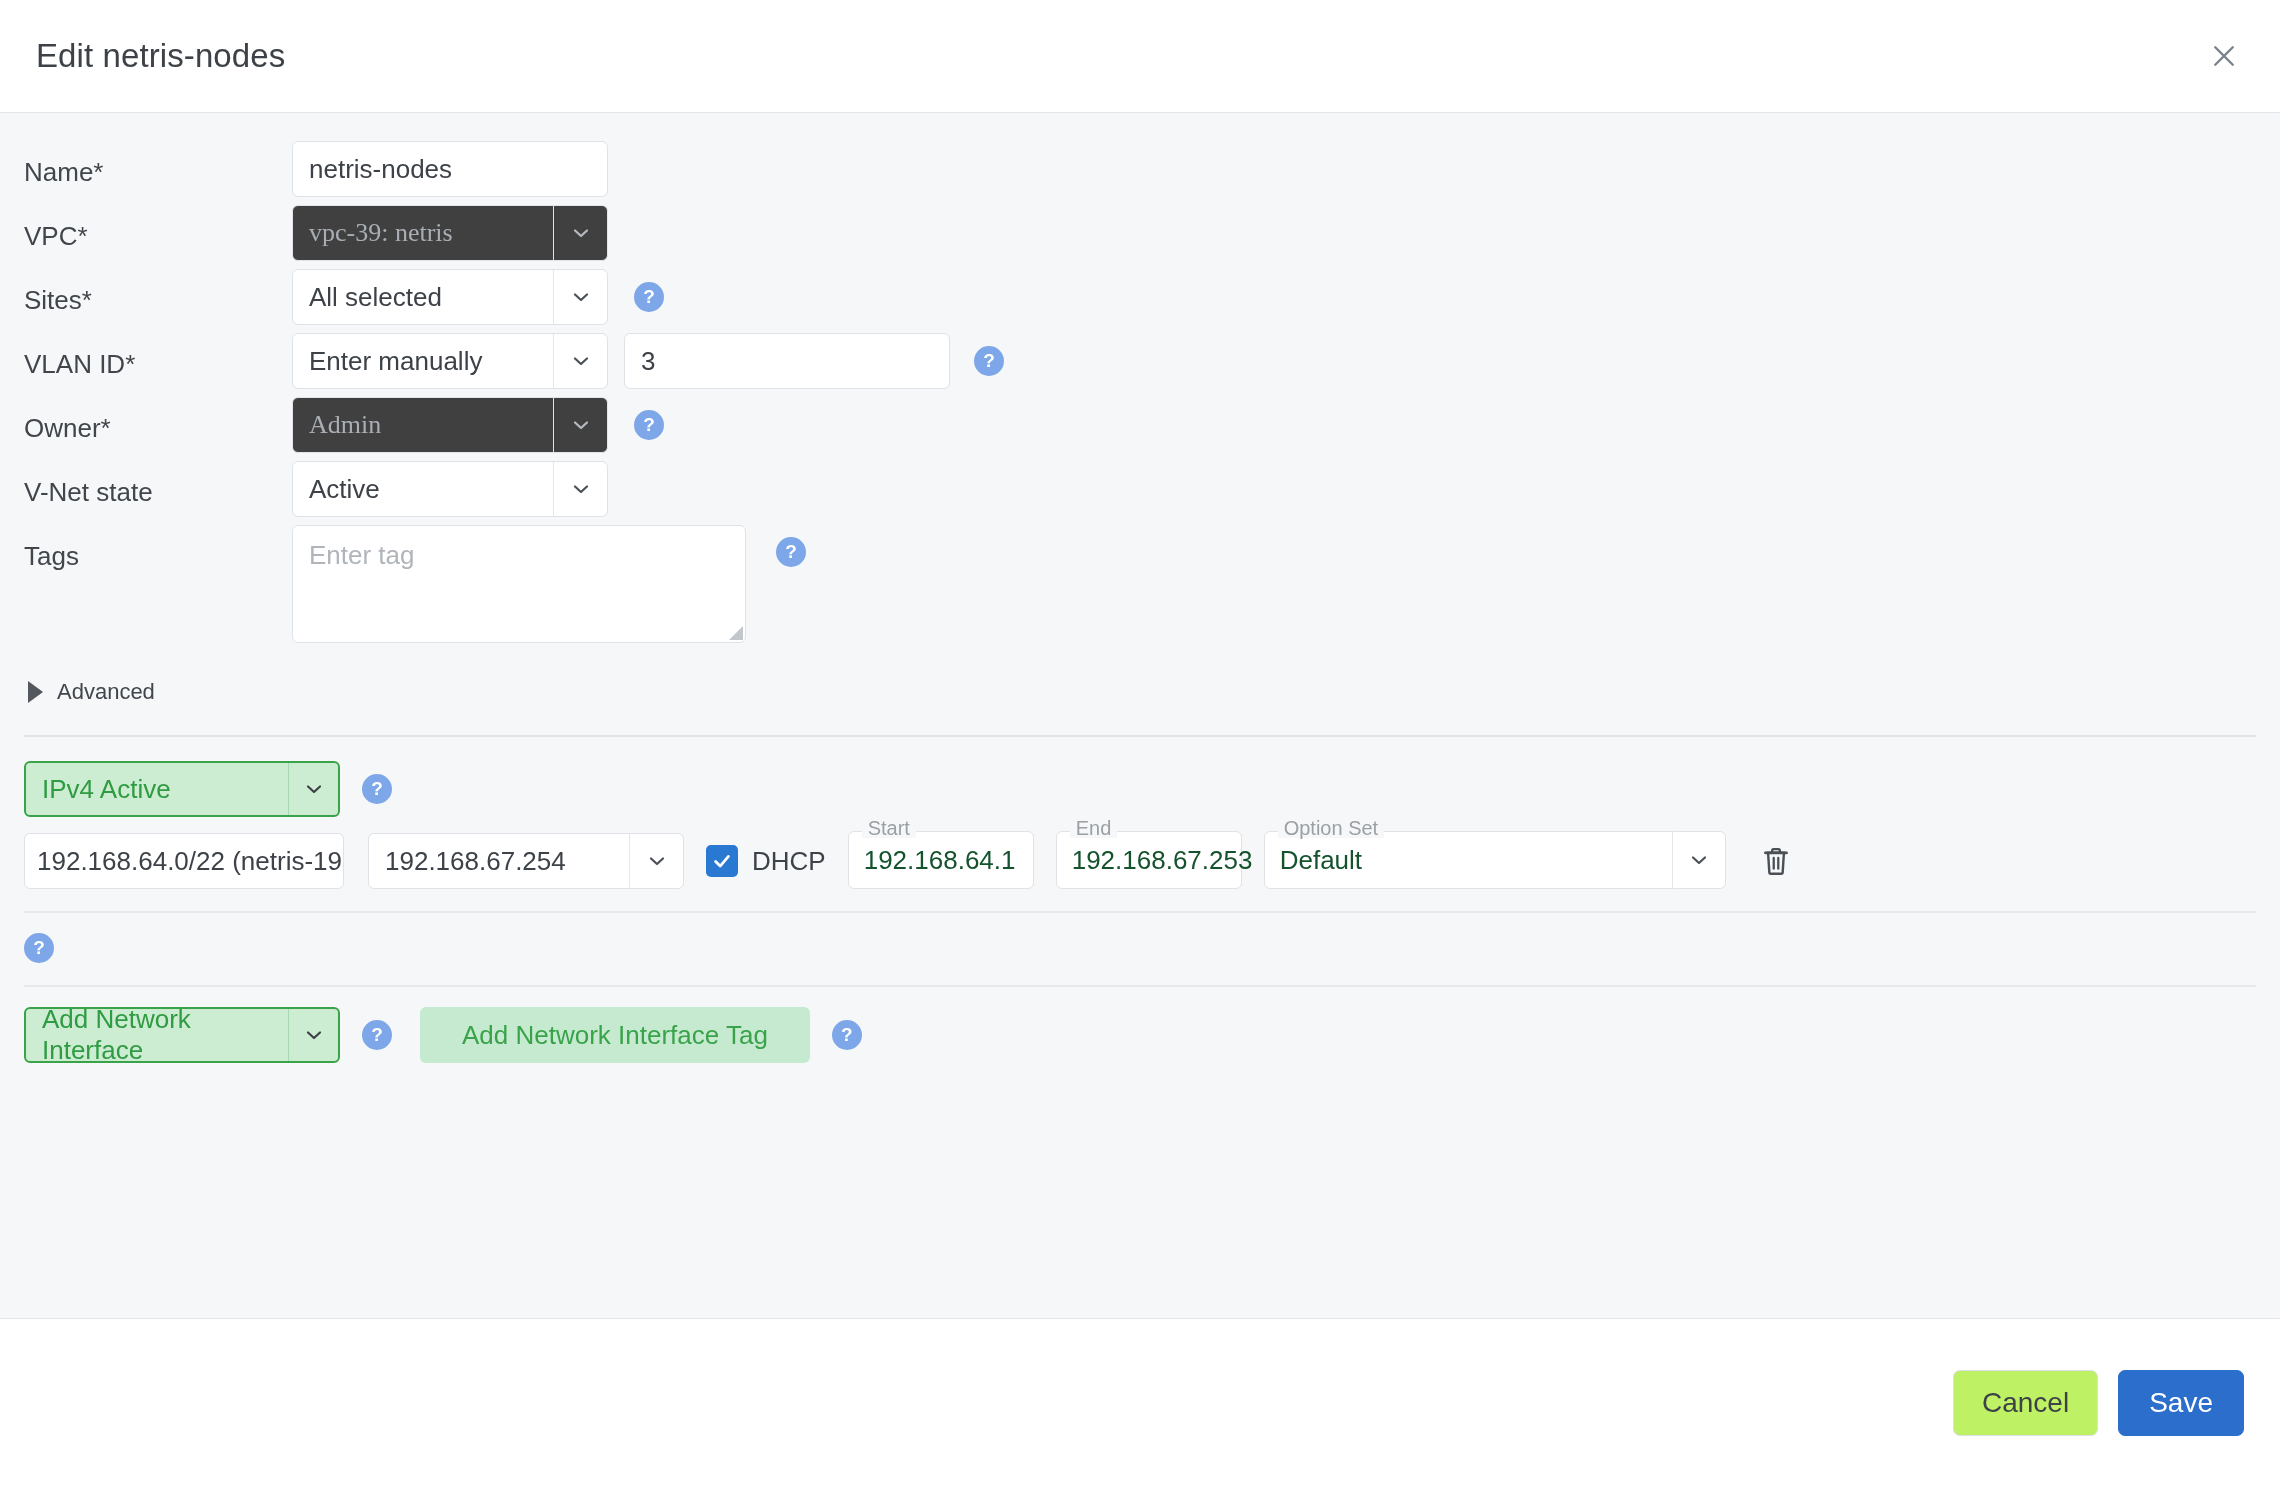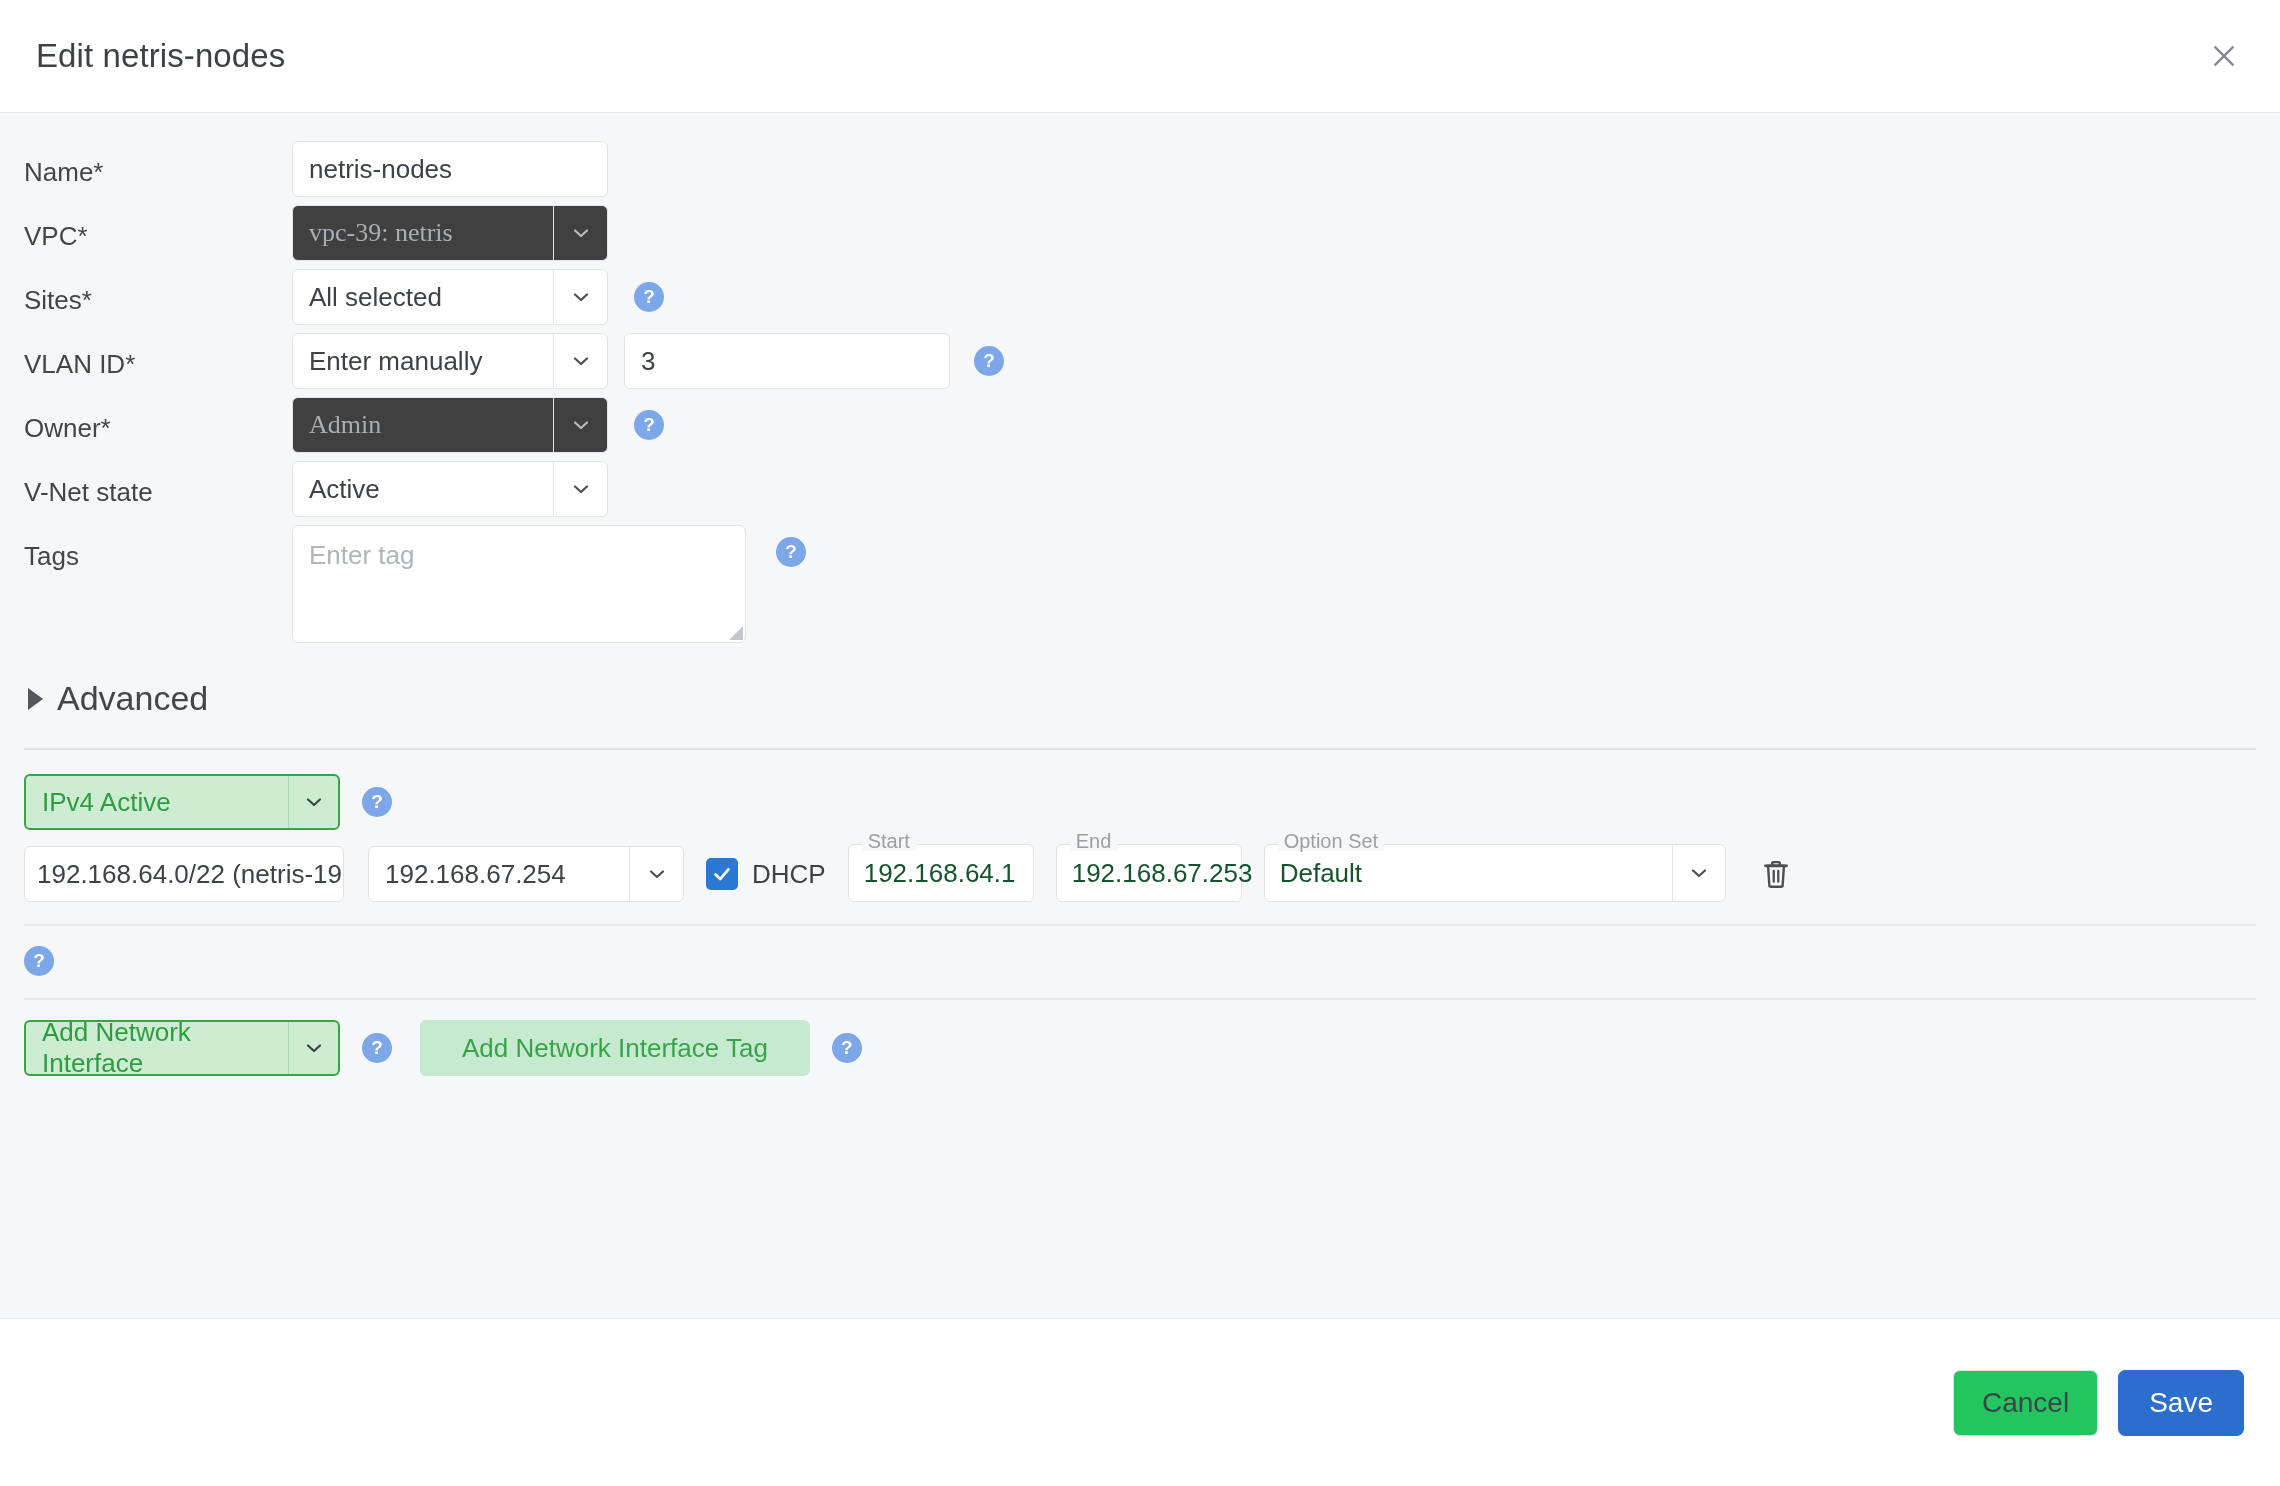--- a/index.html
+++ b/index.html
@@ -152,21 +152,21 @@
     cursor: pointer;
     width: 190px;
   }
   .adv-tri {
     width: 0; height: 0;
     border-style: solid;
     border-width: 11px 0 11px 15px;
     border-color: transparent transparent transparent #52585e;
     margin-right: 14px;
   }
-  .adv-label { font-size: 34px; color: #41464c; }
+  .adv-label { font-size: 22px; color: #41464c; }
 
   .divider {
     height: 2px;
     background: #e1e4e7;
     margin: 30px 0 0 0;
     width: 2232px;
   }
 
   
   .green-sel {
@@ -314,21 +314,21 @@
   }
   .btn {
     height: 66px;
     border-radius: 7px;
     font-size: 28px;
     display: flex; align-items: center; justify-content: center;
     cursor: pointer;
     font-family: "Liberation Sans", sans-serif;
   }
   .btn-cancel {
-    background: #22c55e;
+    background: #bef264;
     border: 1px solid #dcdfe3;
     color: #3d4248;
     padding: 1px 28px;
     min-width: 138px;
   }
   .btn-save {
     background: #2c6ecb;
     border: 1px solid #2c6ecb;
     color: #ffffff;
     padding: 0 30px;

